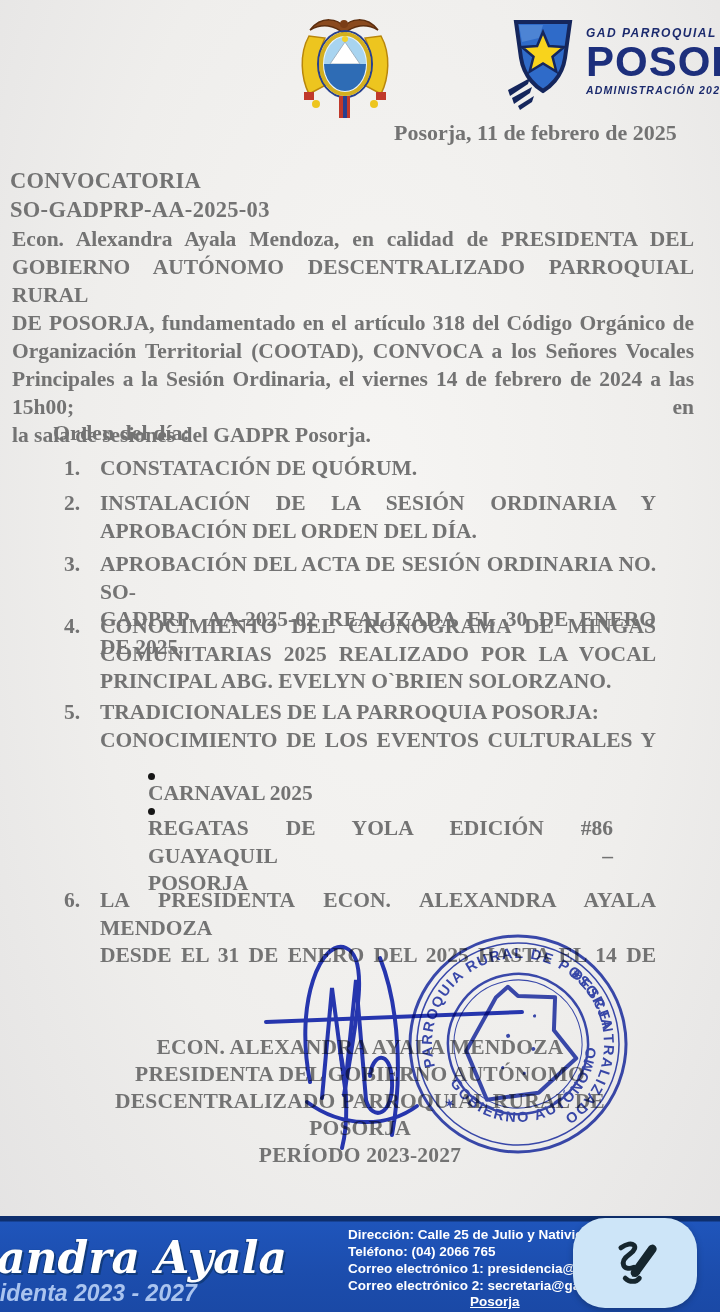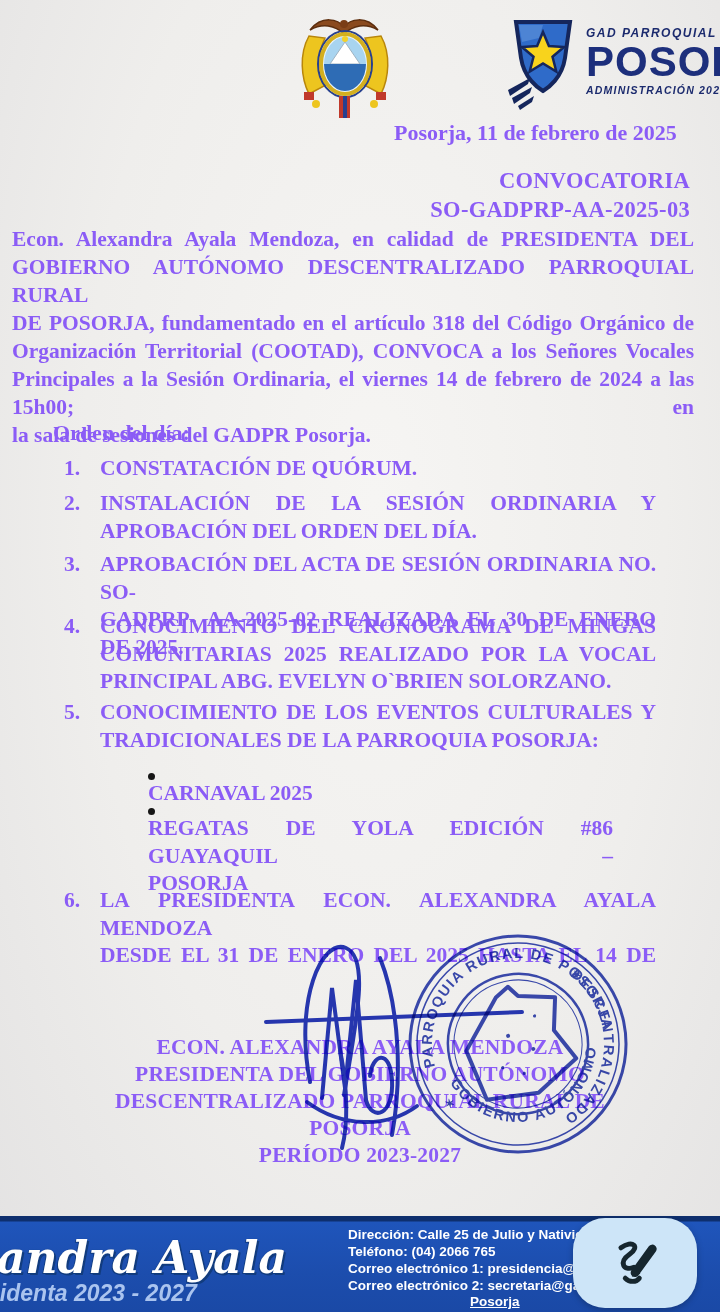--- a/index.html
+++ b/index.html
@@ -9,23 +9,23 @@
   .abs{position:absolute;}
   
   #coat-of-arms{left:296px;top:12px;width:98px;height:108px;}
   #gad-logo{left:504px;top:14px;width:300px;height:104px;display:flex;align-items:flex-start;}
   #gad-logo .shield{width:78px;height:96px;flex:0 0 auto;}
   #gad-logo .logotext{margin-left:4px;padding-top:12px;font-family:"Liberation Sans",sans-serif;color:#1c2b6e;white-space:nowrap;}
   .logo-line1{font-size:12px;font-weight:bold;font-style:italic;letter-spacing:1.5px;}
   .logo-name{font-size:42px;font-weight:bold;letter-spacing:1px;line-height:44px;color:#1d2f7c;}
   .logo-line3{font-size:10.5px;font-weight:bold;font-style:italic;letter-spacing:1.2px;}
   
-  .doc{color:#8b5cf6;font-weight:bold;}
+  .doc{color:#737373;font-weight:bold;}
   #date-line{left:394px;top:120px;font-size:22px;font-weight:600;}
-  #title-block{left:10px;top:166px;width:680px;text-align:right;font-size:22.5px;line-height:29px;letter-spacing:.3px;}
+  #title-block{left:10px;top:166px;width:680px;text-align:left;font-size:22.5px;line-height:29px;letter-spacing:.3px;}
   #body-par{left:12px;top:225px;width:682px;font-size:21.5px;line-height:28px;}
   .jl{text-align:justify;text-align-last:justify;}
   .jl.last{text-align-last:left;}
   #orden-heading{left:53px;top:420px;font-size:22px;}
   .agenda-item{left:64px;width:592px;display:flex;font-size:21.5px;line-height:27.5px;}
   .agenda-item .num{width:36px;flex:0 0 auto;}
   .agenda-item .itxt{width:556px;}
   .bullet-item{left:148px;width:500px;display:flex;font-size:21.5px;line-height:27.5px;flex-direction:column;}
   .bullet-dot{width:7px;height:7px;border-radius:50%;background:#161616;margin:10px 24px 0 0;flex:0 0 auto;}
   .bullet-txt{width:465px;}
@@ -141,22 +141,22 @@
   <div class="itxt">
     <div class="jl">CONOCIMIENTO DEL CRONOGRAMA DE MINGAS</div>
     <div class="jl">COMUNITARIAS 2025 REALIZADO POR LA VOCAL</div>
     <div class="jl last">PRINCIPAL ABG. EVELYN O`BRIEN SOLORZANO.</div>
   </div>
 </div>
 
 <div class="abs doc agenda-item" style="top:699px">
   <div class="num">5.</div>
   <div class="itxt">
+    <div class="jl last">TRADICIONALES DE LA PARROQUIA POSORJA:</div>
     <div class="jl">CONOCIMIENTO DE LOS EVENTOS CULTURALES Y</div>
-    <div class="jl last">TRADICIONALES DE LA PARROQUIA POSORJA:</div>
   </div>
 </div>
 
 <div class="abs doc bullet-item" style="top:763px">
   <div class="bullet-dot"></div>
   <div class="bullet-txt">
       <div class="jl last">CARNAVAL 2025</div>
     </div>
 </div>
 

